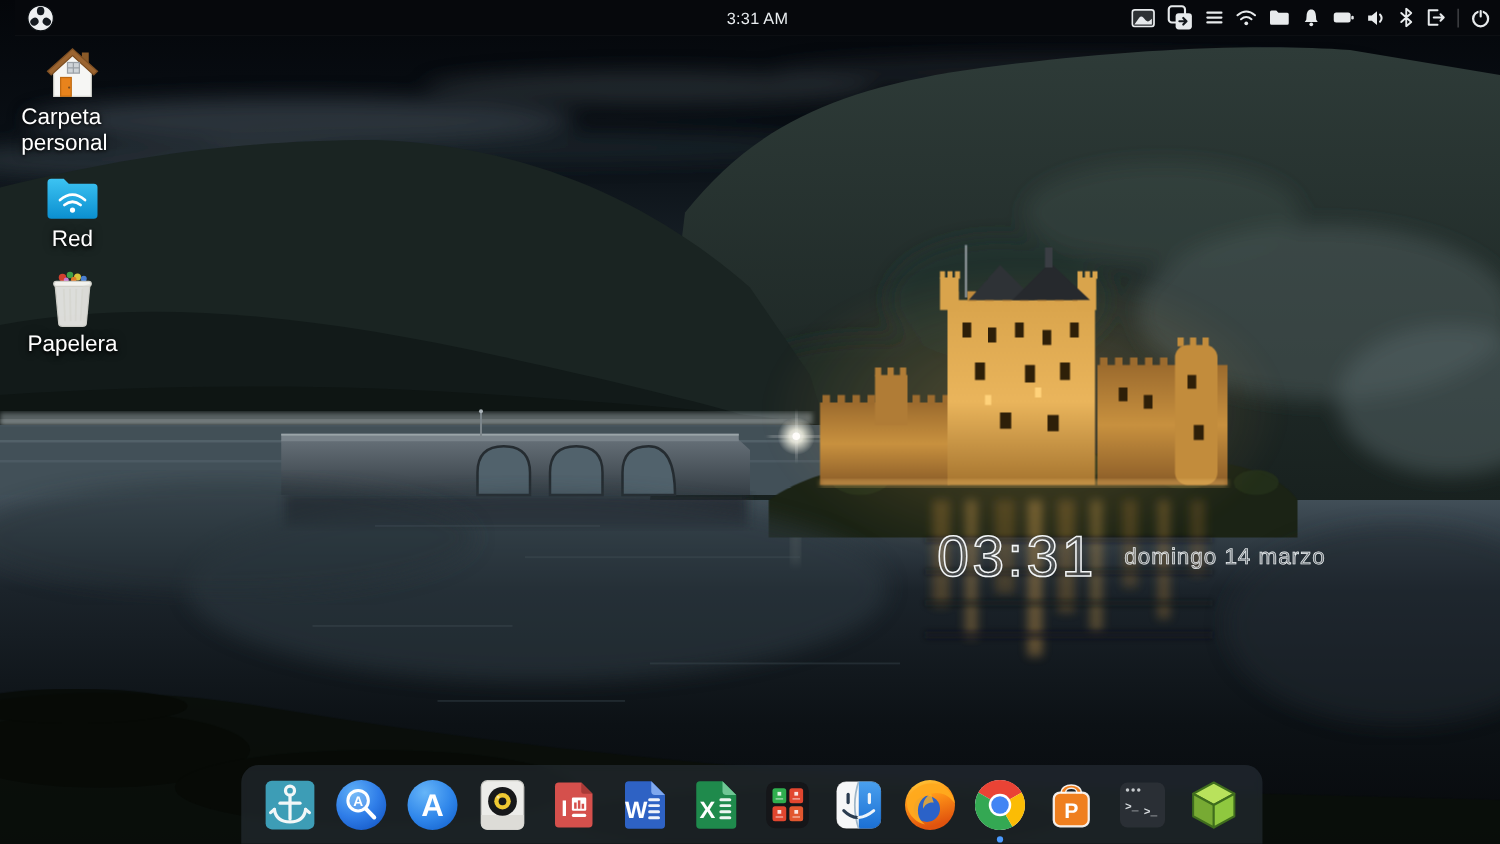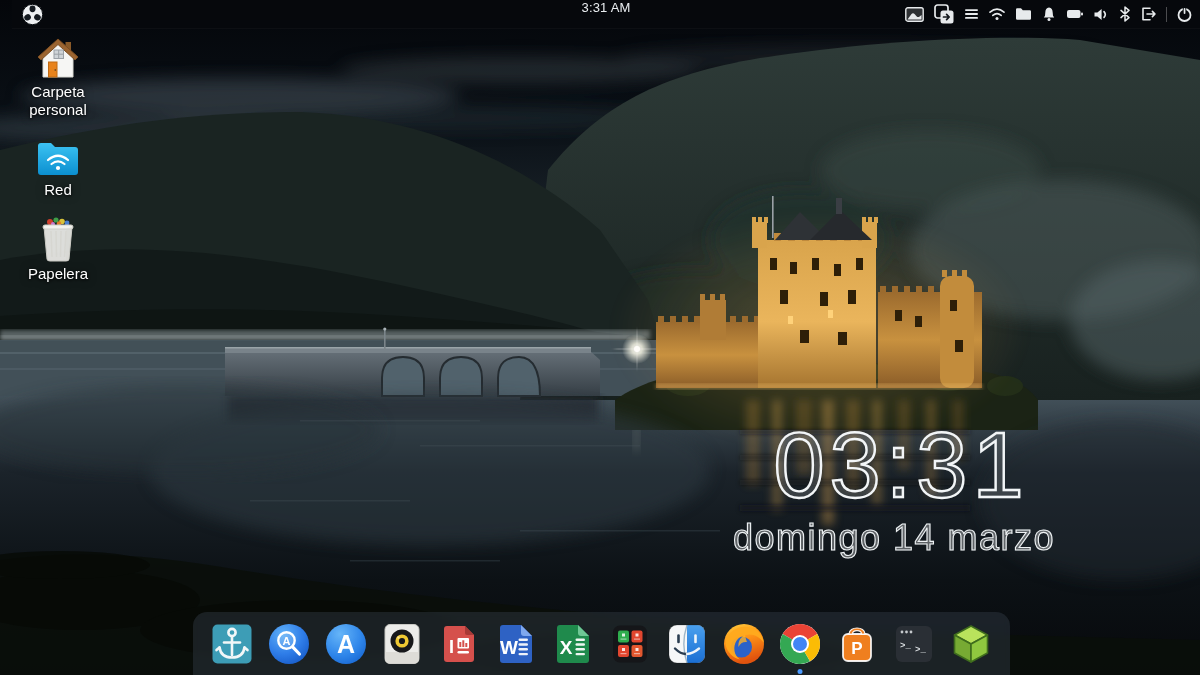--- a/index.html
+++ b/index.html
@@ -2,39 +2,39 @@
 <html><head>
 <meta charset="utf-8">
 <style>
   html,body{margin:0;padding:0;background:#000;}
   .screen{position:relative;width:1200px;height:675px;overflow:hidden;
           font-family:"Liberation Sans",sans-serif;background:#0a0f14;}
   .wallpaper{position:absolute;inset:0;width:100%;height:100%;display:block;}
 
   
   .topbar{position:absolute;top:0;left:0;right:0;height:28px;
-          background:rgba(6,9,13,.93);display:flex;align-items:flex-start;
+          background:rgba(6,9,13,.93);display:flex;align-items:center;
           z-index:30;border-bottom:1px solid rgba(255,255,255,.03);margin-left:12px;}
   .launcher{width:30px;height:28px;display:flex;align-items:center;justify-content:center;
             margin-left:5px;cursor:pointer;}
   .tb-time{position:absolute;left:50%;transform:translateX(-50%);
            color:#e9edf0;font-size:13px;letter-spacing:.2px;cursor:default;}
   .tray{position:absolute;right:7px;top:0;height:28px;display:flex;align-items:center;gap:9px;}
   .tic{display:flex;align-items:center;justify-content:center;cursor:pointer;}
   .tsep{width:1px;height:15px;background:rgba(255,255,255,.28);}
 
   
   .desk-item{position:absolute;left:17px;width:82px;display:flex;flex-direction:column;
              align-items:center;cursor:pointer;z-index:10;}
-  .dlabel{margin-top:3px;font-size:15px;color:#fff;text-align:center;line-height:1.18;
+  .dlabel{margin-top:3px;font-size:18px;color:#fff;line-height:1.18;
           text-shadow:0 1px 3px rgba(0,0,0,.95),0 0 8px rgba(0,0,0,.6);}
 
   
   .clockw{position:absolute;left:726px;top:398px;width:340px;display:flex;
-          flex-direction:column;align-items:center;z-index:5;pointer-events:none;margin-top:21px;}
+          flex-direction:row;align-items:center;z-index:5;pointer-events:none;}
   .clockw svg{display:block;}
 
   
   .dock{position:absolute;left:193px;top:612px;width:817px;height:63px;
         background:rgba(52,60,72,.45);border-radius:14px 14px 0 0;
         display:flex;align-items:center;justify-content:space-evenly;
         padding:0 6px;box-sizing:border-box;z-index:20;backdrop-filter:blur(3px);}
   .dslot{position:relative;width:48px;height:50px;display:flex;align-items:center;
          justify-content:center;cursor:pointer;}
   .run-dot{position:absolute;bottom:-5px;left:50%;transform:translateX(-50%);

